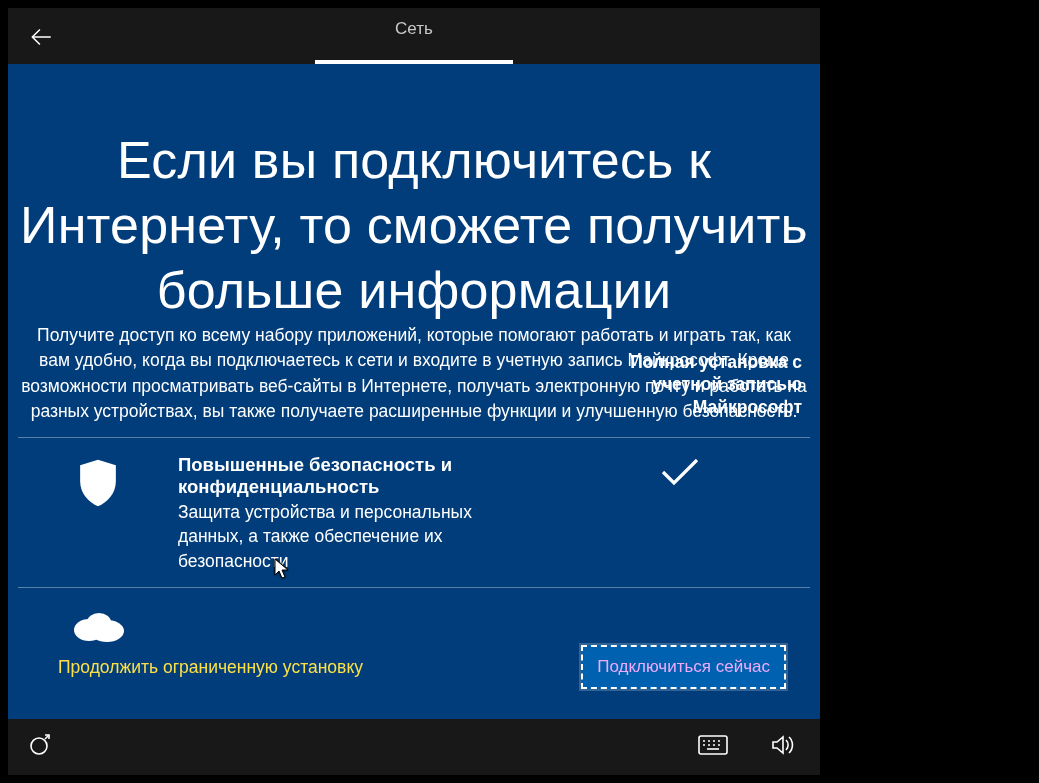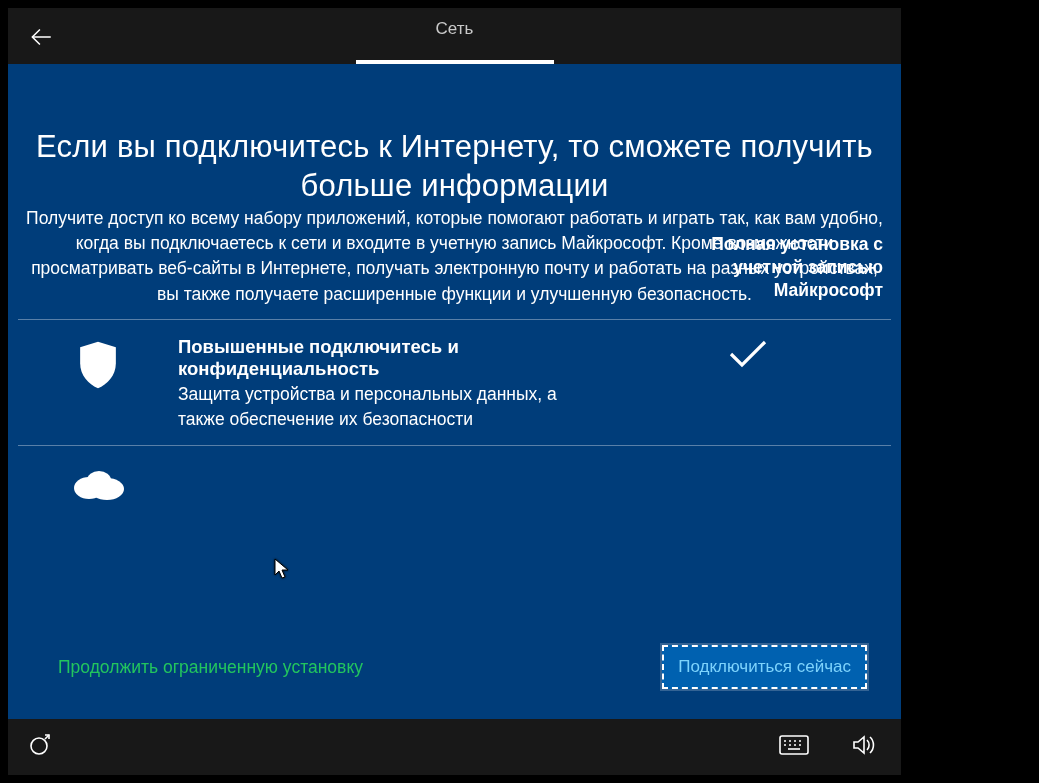--- a/index.html
+++ b/index.html
@@ -1,40 +1,40 @@
 <!DOCTYPE html>
 <html><head>
 <meta charset="utf-8">
 <style>
   * { box-sizing: border-box; margin: 0; padding: 0; }
   html, body { width: 1039px; height: 783px; overflow: hidden; font-family: "Segoe UI", "Segoe UI Light", Arial, sans-serif; background: #000; }
   .frame { width: 1039px; height: 783px; background: #000; padding: 8px; }
-  .inner { width: 893px; height: 767px; background: #003d7a; position: relative; }
+  .inner { width: 812px; height: 767px; background: #003d7a; position: relative; }
   .topbar { height: 56px; background: #181818; display: flex; align-items: center; position: relative; }
   .back { position: absolute; left: 18px; top: 14px; width: 30px; height: 30px; display:flex; align-items:center; justify-content:center; cursor:pointer; }
   .back svg { stroke: #fff; }
   .tab-wrap { width:100%; display:flex; justify-content:center; }
   .tab { color: #c9c9c9; font-size: 17px; padding: 0 0 14px 0; font-weight: 400; }
   .tab-underline { position:absolute; bottom:0; left:50%; transform:translateX(-50%); width:198px; height:4px; background:#fff; }
   .content { padding: 64px 10px 0 10px; color:#fff; text-align:center; }
-  .headline { font-size: 31px; font-weight: 300; line-height: 1.25; letter-spacing: 0.2px; }
+  .headline { font-size: 52px; font-weight: 300; line-height: 1.25; letter-spacing: 0.2px; }
   .desc { font-size: 17.5px; font-weight: 400; line-height: 1.45; padding: 0 2px; }
   .col-header-row { position: relative; height: 0; }
   .col-header { position:absolute; right: 8px; top: -74px; width: 240px; text-align:right; font-weight:700; font-size:17.5px; line-height:1.3; }
   .table { margin-top: 12px; border-top: 1px solid rgba(255,255,255,0.35); }
   .row { display:flex; align-items:flex-start; border-bottom: 1px solid rgba(255,255,255,0.35); min-height: 96px; padding: 16px 0 14px 0; }
   .row.last { border-bottom: none; }
   .cell-icon { width: 160px; display:flex; justify-content:center; align-items:flex-start; padding-top:4px; }
   .cell-text { flex: 1; text-align:left; padding-right: 20px; max-width: 440px; }
   .item-title { font-weight: 700; font-size: 18.5px; }
   .item-body { font-size: 17.5px; font-weight: 400; line-height: 1.4; margin-top: 2px; }
   .cell-check { width: 260px; display:flex; justify-content:center; align-items:center; }
   .footer-actions { position:absolute; left:0; right:0; bottom: 86px; padding: 0 34px 0 50px; display:flex; justify-content:space-between; align-items:center; }
-  .link { color:#22c55e; font-size:17.5px; cursor:pointer; }
-  .primary-btn { background:#0061b0; color:#7dd3fc; border:2px dashed #ffffff; outline:2px solid #ffffff33; font-size:17px; padding:10px 14px; cursor:pointer; font-family:inherit; }
+  .link { color:#fde047; font-size:17.5px; cursor:pointer; }
+  .primary-btn { background:#0061b0; color:#f0abfc; border:2px dashed #ffffff; outline:2px solid #ffffff33; font-size:17px; padding:10px 14px; cursor:pointer; font-family:inherit; }
   .taskbar { position:absolute; left:0; right:0; bottom:0; height:56px; background:#181818; display:flex; align-items:center; justify-content:space-between; padding: 0 26px 0 20px; }
   .tb-right { display:flex; gap:42px; align-items:center; }
   .cursor { position:absolute; left:266px; top:550px; pointer-events:none; }
   .cursor svg { filter: drop-shadow(0 0 1px rgba(0,0,0,0.9)); }
 </style>
 </head>
 <body>
 
 <div class="frame">
   <div class="inner">
@@ -60,21 +60,21 @@
       </div>
 
       <div class="table">
         <div class="row">
           <div class="cell-icon">
             <svg width="44" height="50" viewBox="0 0 24 28" fill="#ffffff">
               <path d="M12 1 L22 4 V13 C22 20 17 25 12 27 C7 25 2 20 2 13 V4 Z"></path>
             </svg>
           </div>
           <div class="cell-text">
-            <div class="item-title">Повышенные подключитесь и конфиденциальность</div>
+            <div class="item-title">Повышенные безопасность и конфиденциальность</div>
             <div class="item-body">Защита устройства и персональных данных, а также обеспечение их безопасности</div>
           </div>
           <div class="cell-check">
             <svg width="46" height="36" viewBox="0 0 46 36" fill="none" stroke="#ffffff" stroke-width="3.2">
               <polyline points="6,18 17,29 40,6"></polyline>
             </svg>
           </div>
         </div>
 
         <div class="row last">

